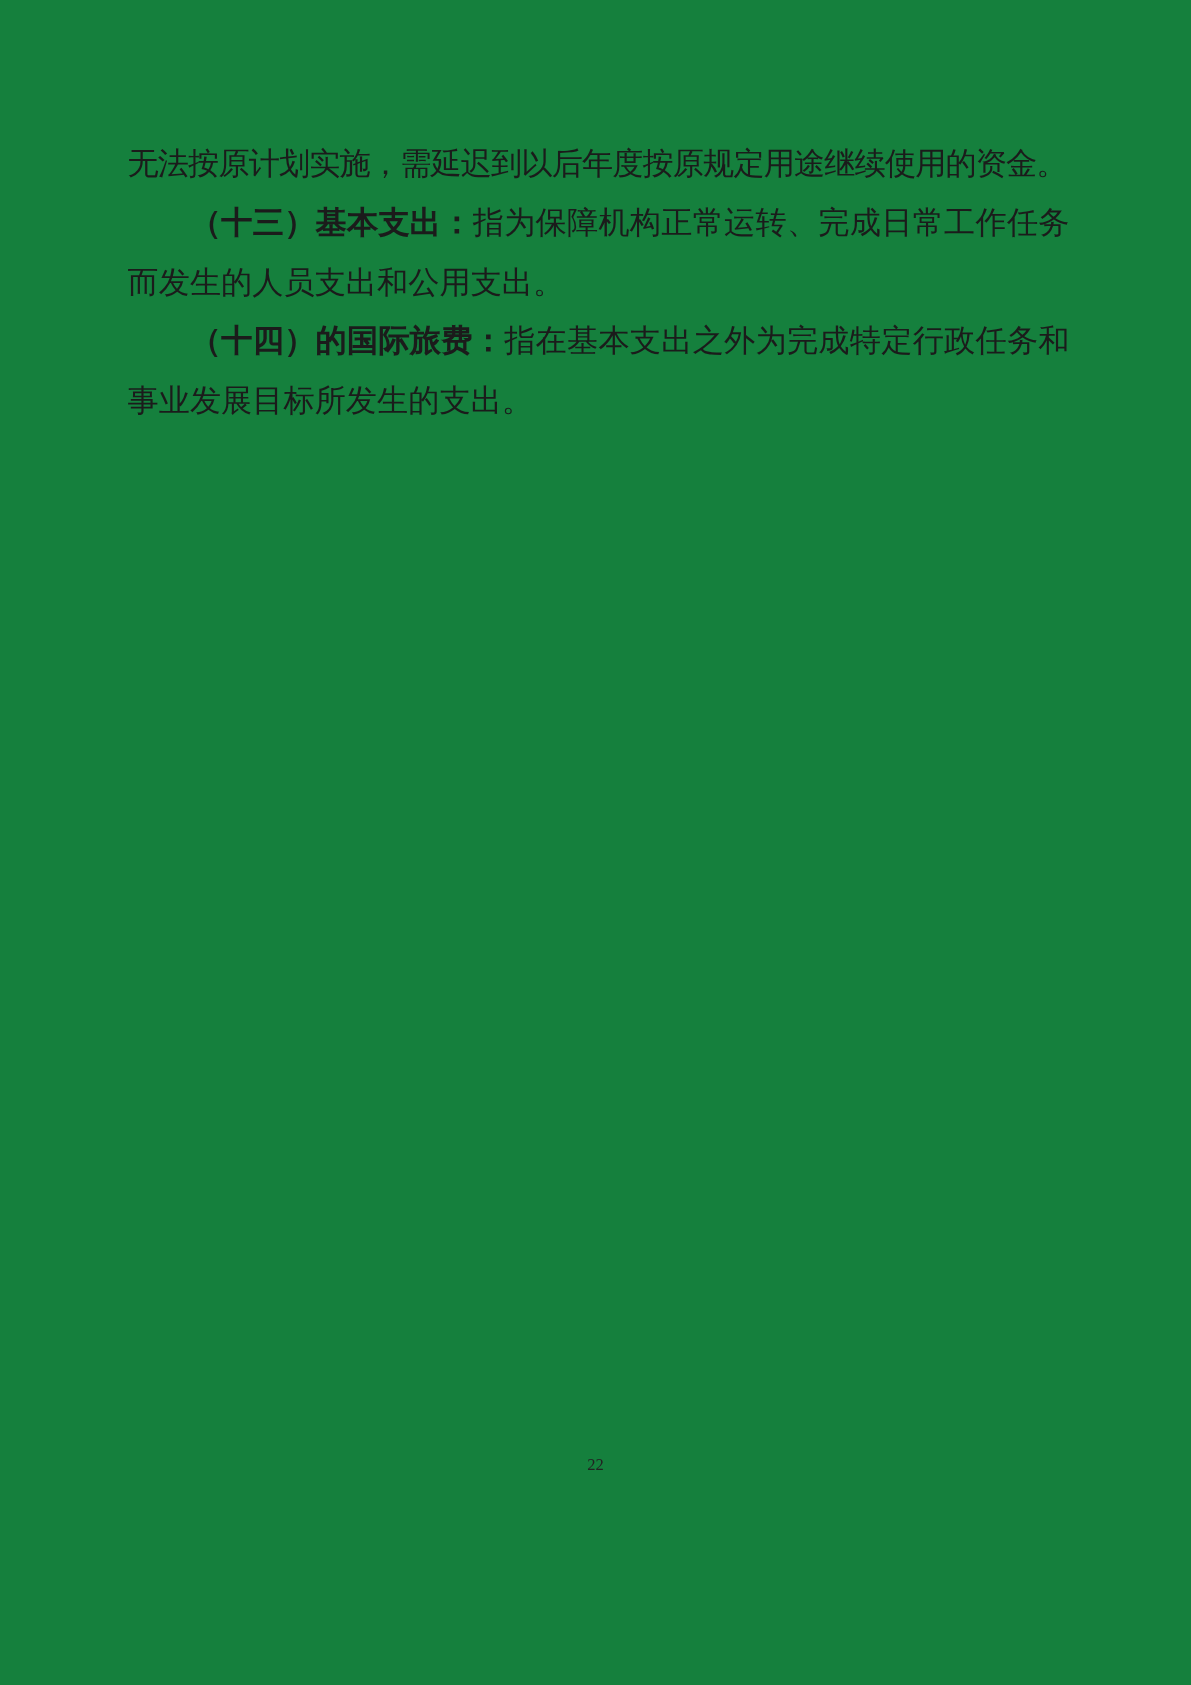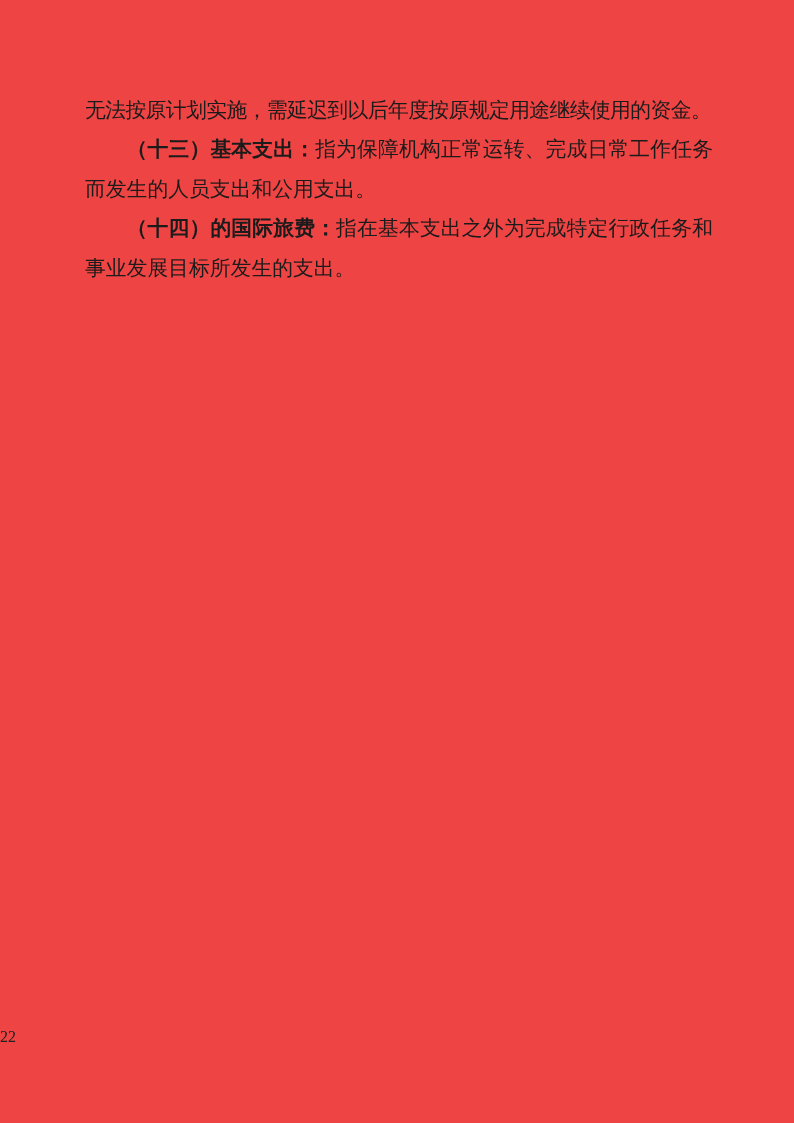--- a/index.html
+++ b/index.html
@@ -4,21 +4,21 @@
 <style>
   html, body {
     margin: 0;
     padding: 0;
     background: #ffffff;
   }
   .page {
     position: relative;
     width: 794px;
     height: 1123px;
-    background: #ef4444;
+    background: #15803d;
     overflow: hidden;
     font-family: "Liberation Serif", "DejaVu Serif", serif;
     color: #1b1b1b;
   }
   .content {
     position: absolute;
     left: 85px;
     top: 90px;
     width: 628px;
   }
@@ -36,23 +36,23 @@
   .para.indented {
     text-indent: 41.6px;
   }
   .lead {
     font-weight: 700;
   }
   .page-number {
     position: absolute;
     left: 0;
     right: 0;
-    top: 1028px;
-    text-align: left;
-    font-size: 16px;
+    top: 968px;
+    text-align: center;
+    font-size: 11px;
     line-height: 18px;
     color: #222222;
   }
 </style>
 </head>
 <body>
 
 <div class="page">
   <div class="content">
 

